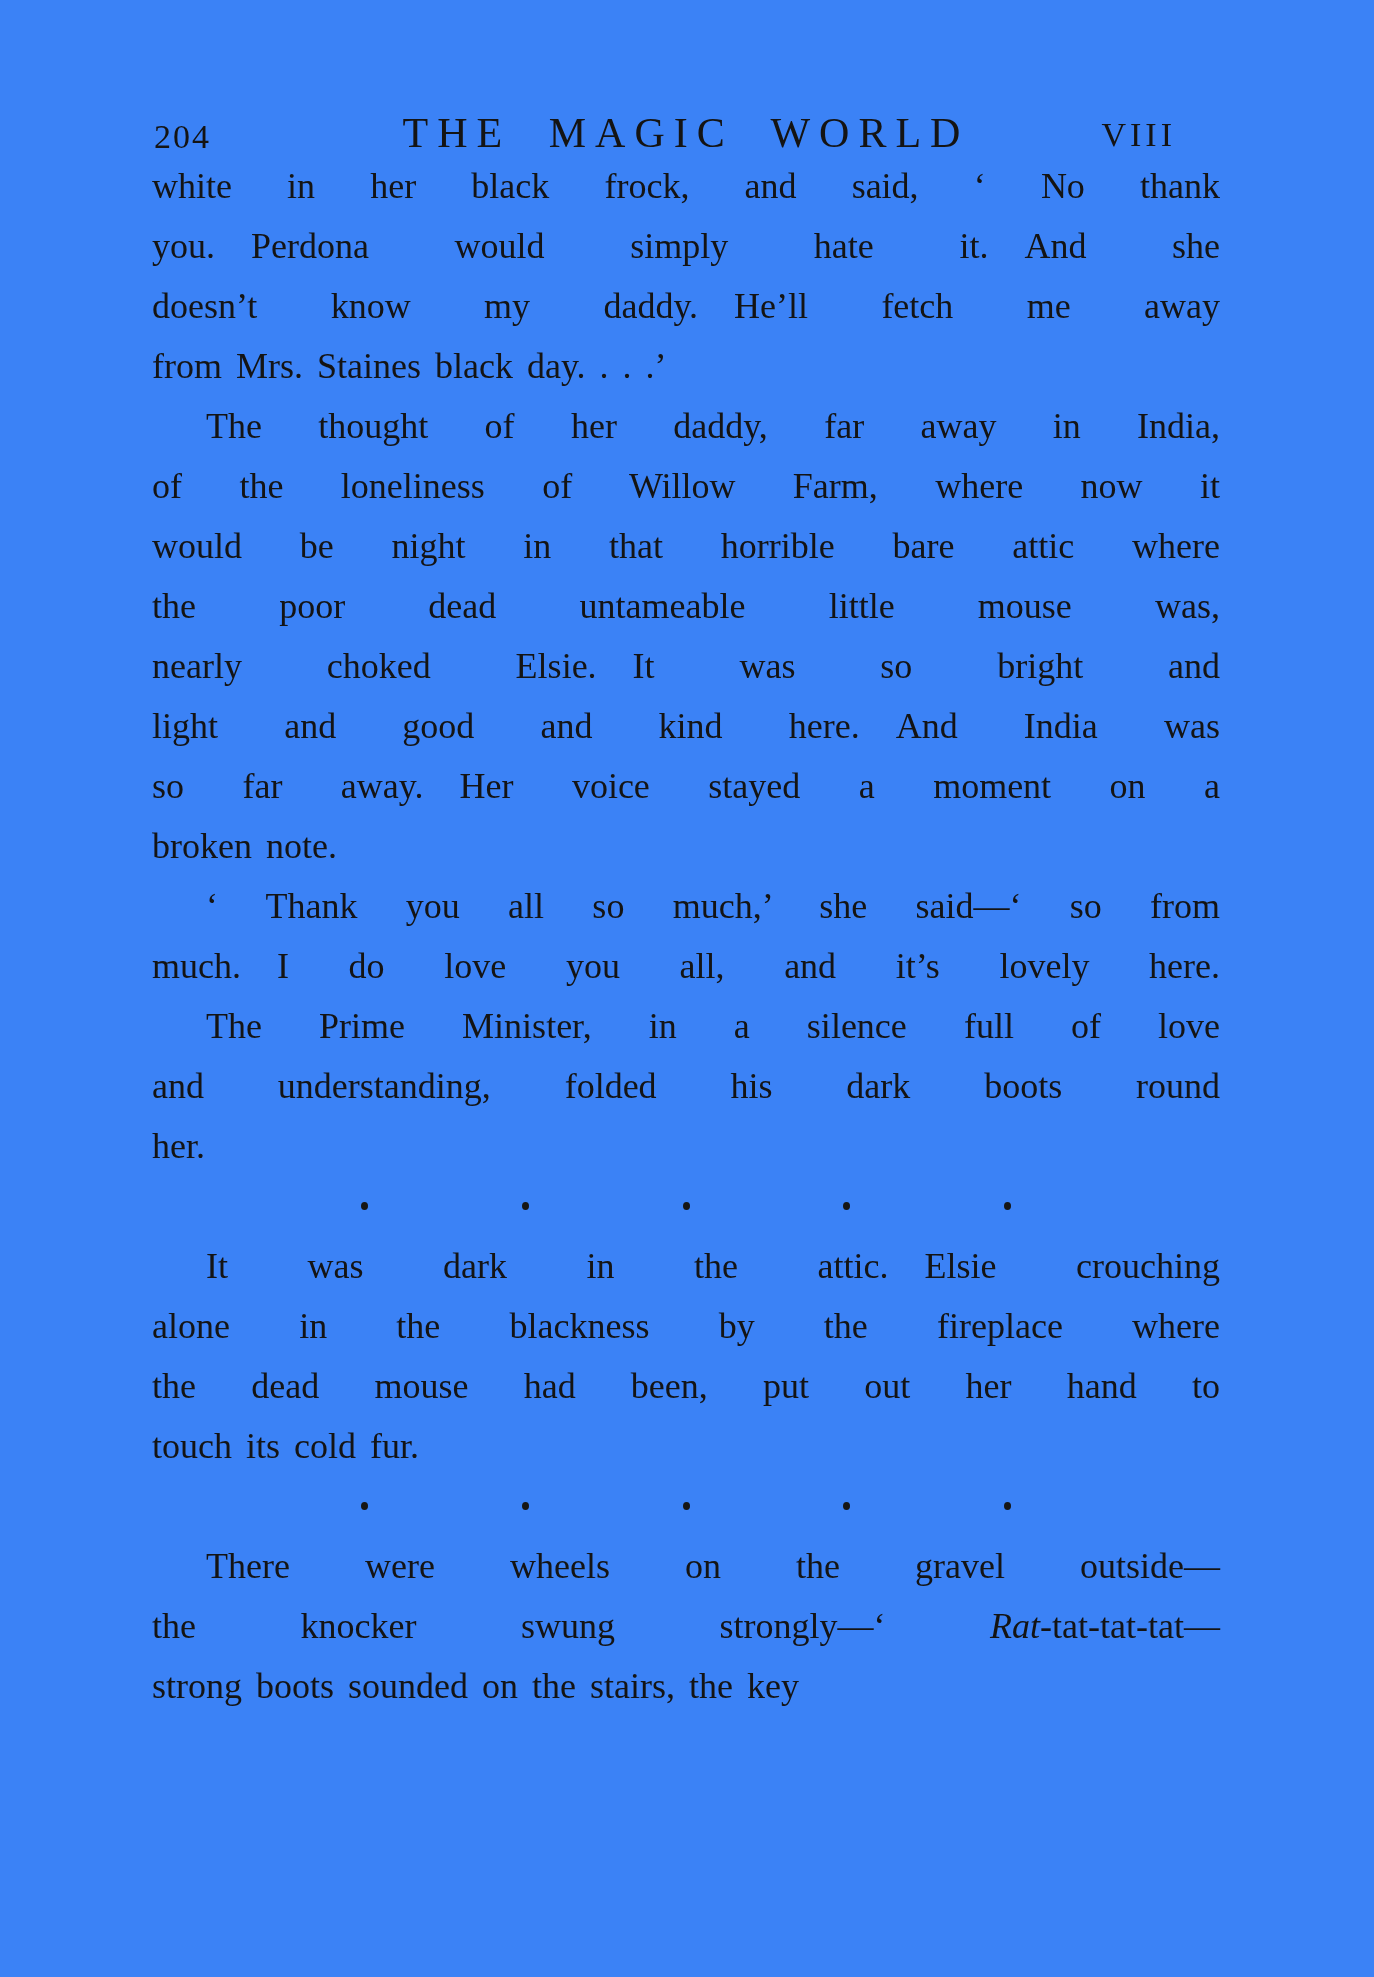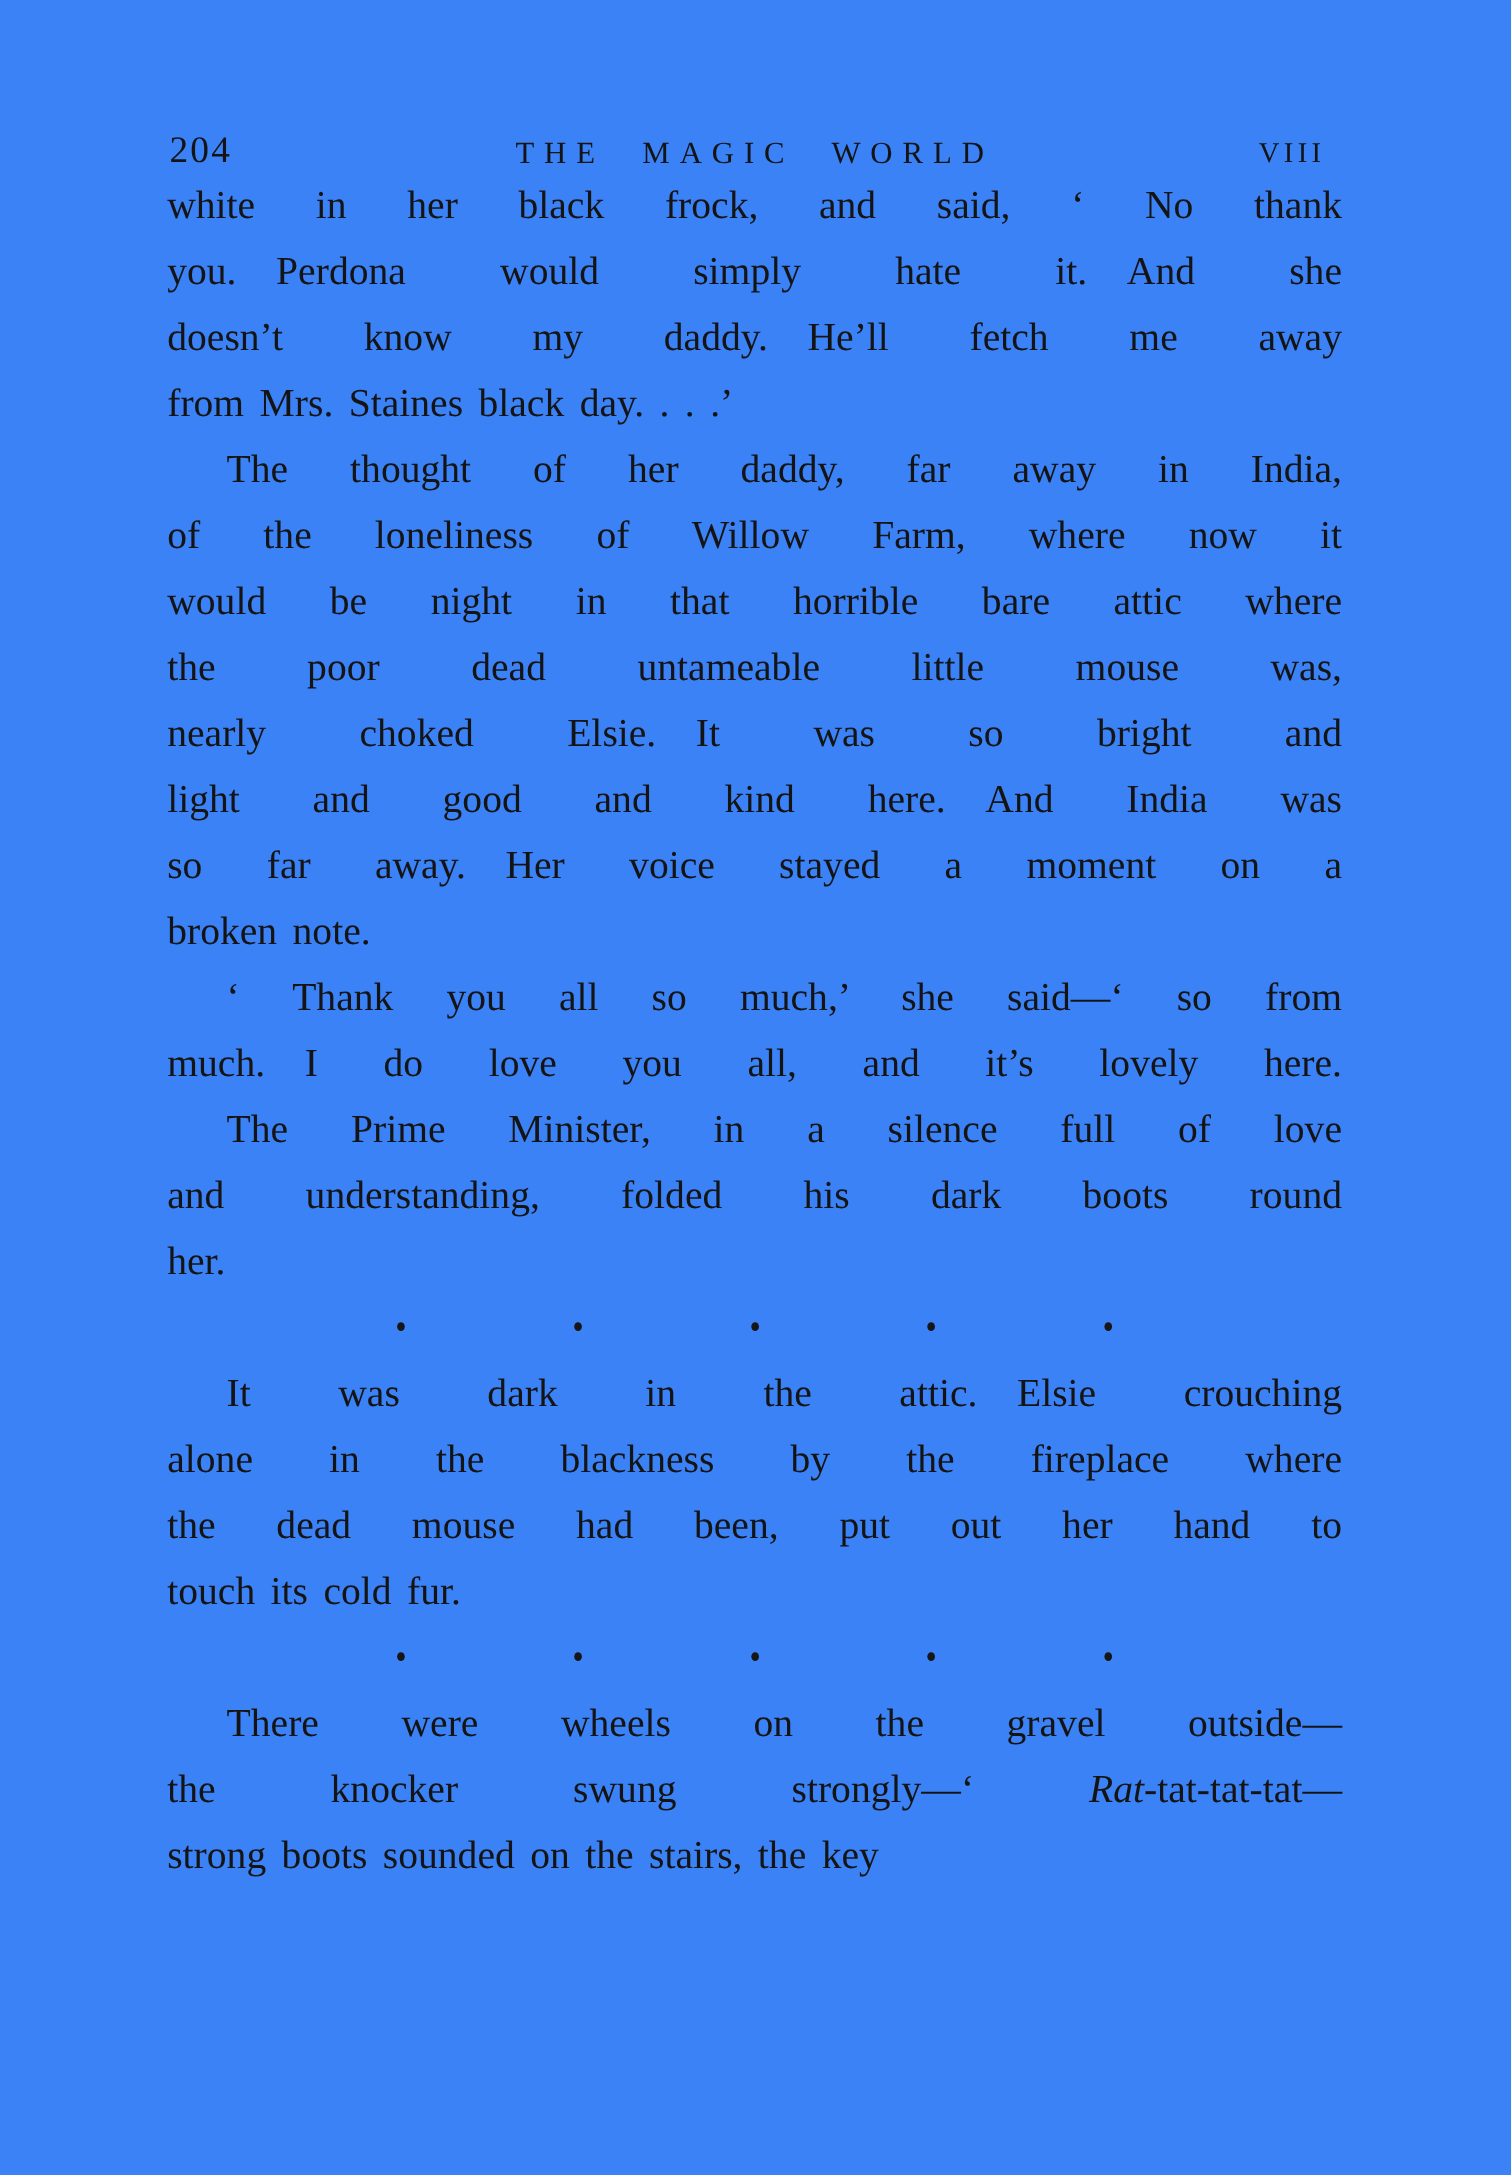--- a/index.html
+++ b/index.html
@@ -15,25 +15,25 @@
   
   .running-head{
     position:absolute;left:152px;top:96px;width:1068px;height:58px;
   }
   .folio{
     position:absolute;left:2px;bottom:0;
     font-size:34px;letter-spacing:2px;line-height:1;
   }
   .running-title{
     position:absolute;left:50%;bottom:0;transform:translateX(-50%);
-    font-size:28px;letter-spacing:9px;word-spacing:18px;line-height:1;white-space:nowrap;
+    font-size:42px;letter-spacing:9px;word-spacing:18px;line-height:1;white-space:nowrap;
   }
   .chapter-num{
-    position:absolute;right:15px;bottom:2px;
-    font-size:26px;letter-spacing:4px;line-height:1;
+    position:absolute;right:44px;bottom:2px;
+    font-size:34px;letter-spacing:4px;line-height:1;
   }
   
   .text-block{
     position:absolute;left:152px;top:156px;width:1068px;
     font-size:36px;line-height:60px;
     word-spacing:5px;
   }
   .para{margin:0;padding:0;}
   .line{
     display:block;

